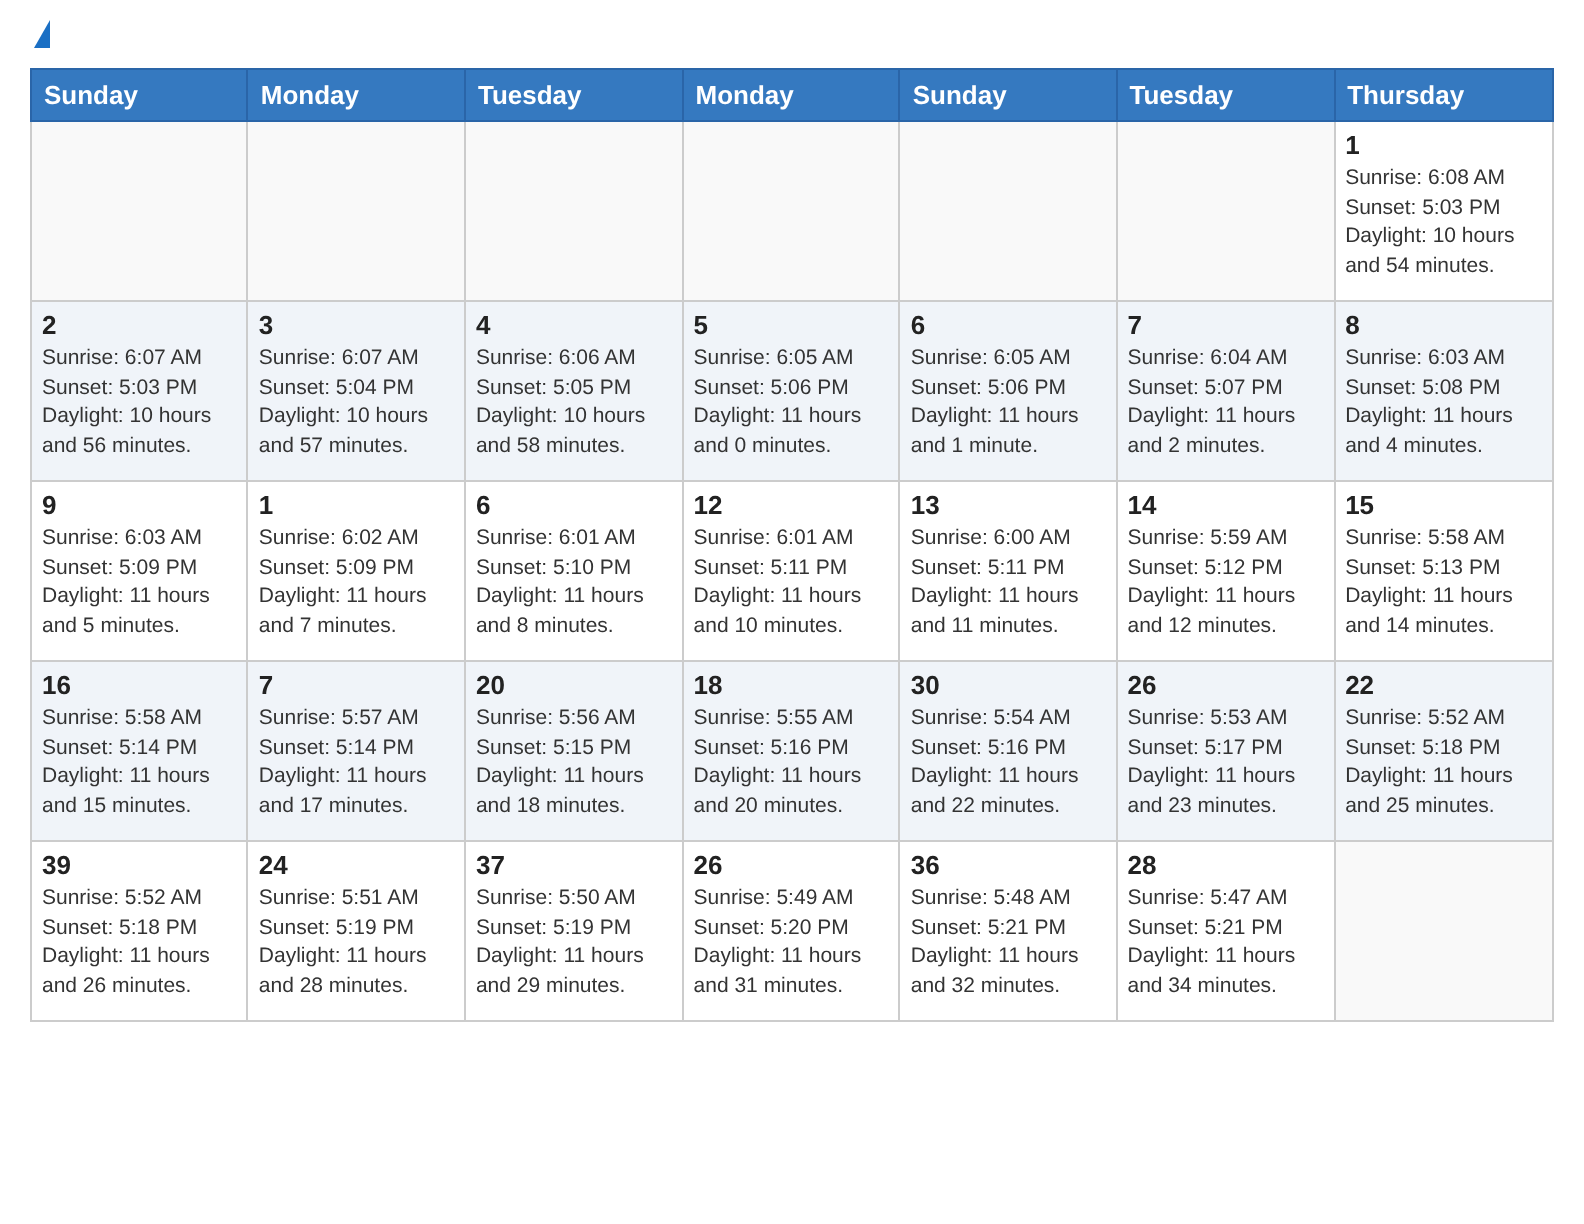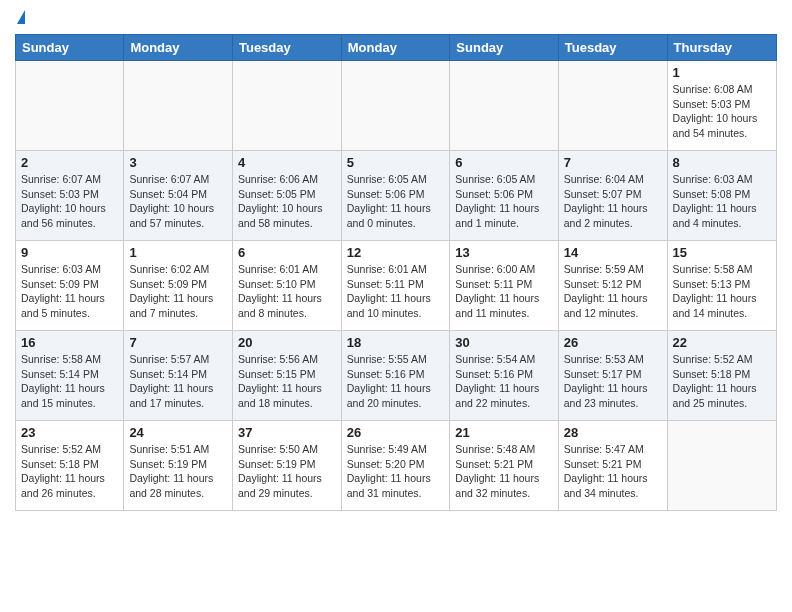--- a/index.html
+++ b/index.html
@@ -225,37 +225,37 @@
           <span class="day-number">26</span>
           <div class="day-info">Sunrise: 5:53 AM<br>Sunset: 5:17 PM<br>Daylight: 11 hours<br>and 23 minutes.</div>
         </td>
         <td>
           <span class="day-number">22</span>
           <div class="day-info">Sunrise: 5:52 AM<br>Sunset: 5:18 PM<br>Daylight: 11 hours<br>and 25 minutes.</div>
         </td>
       </tr>
       <tr>
         <td>
-          <span class="day-number">23</span>
+          <span class="day-number">39</span>
           <div class="day-info">Sunrise: 5:52 AM<br>Sunset: 5:18 PM<br>Daylight: 11 hours<br>and 26 minutes.</div>
         </td>
         <td>
           <span class="day-number">24</span>
           <div class="day-info">Sunrise: 5:51 AM<br>Sunset: 5:19 PM<br>Daylight: 11 hours<br>and 28 minutes.</div>
         </td>
         <td>
           <span class="day-number">37</span>
           <div class="day-info">Sunrise: 5:50 AM<br>Sunset: 5:19 PM<br>Daylight: 11 hours<br>and 29 minutes.</div>
         </td>
         <td>
           <span class="day-number">26</span>
           <div class="day-info">Sunrise: 5:49 AM<br>Sunset: 5:20 PM<br>Daylight: 11 hours<br>and 31 minutes.</div>
         </td>
         <td>
-          <span class="day-number">21</span>
+          <span class="day-number">36</span>
           <div class="day-info">Sunrise: 5:48 AM<br>Sunset: 5:21 PM<br>Daylight: 11 hours<br>and 32 minutes.</div>
         </td>
         <td>
           <span class="day-number">28</span>
           <div class="day-info">Sunrise: 5:47 AM<br>Sunset: 5:21 PM<br>Daylight: 11 hours<br>and 34 minutes.</div>
         </td>
         <td class="empty"></td>
       </tr>
     </tbody>
 </table>

